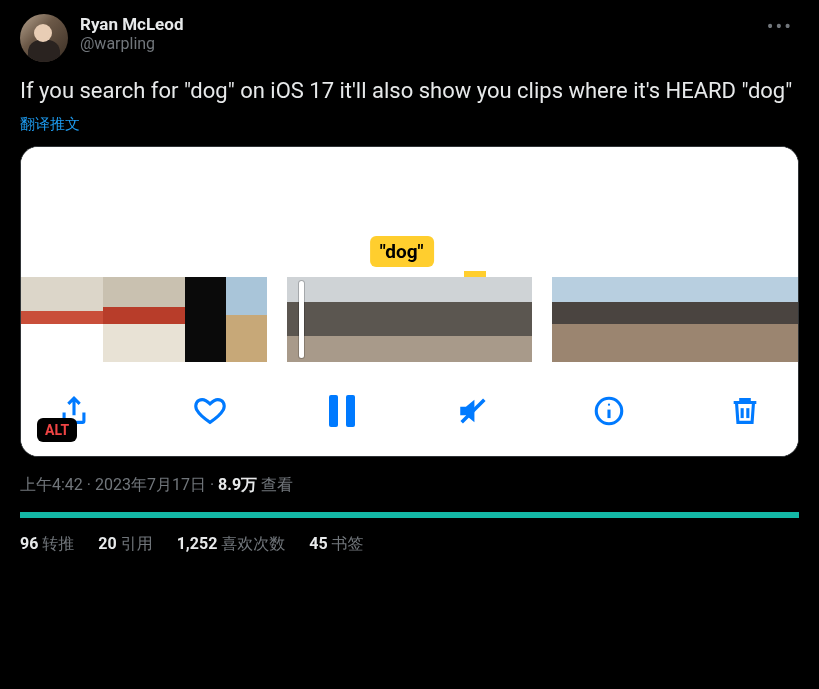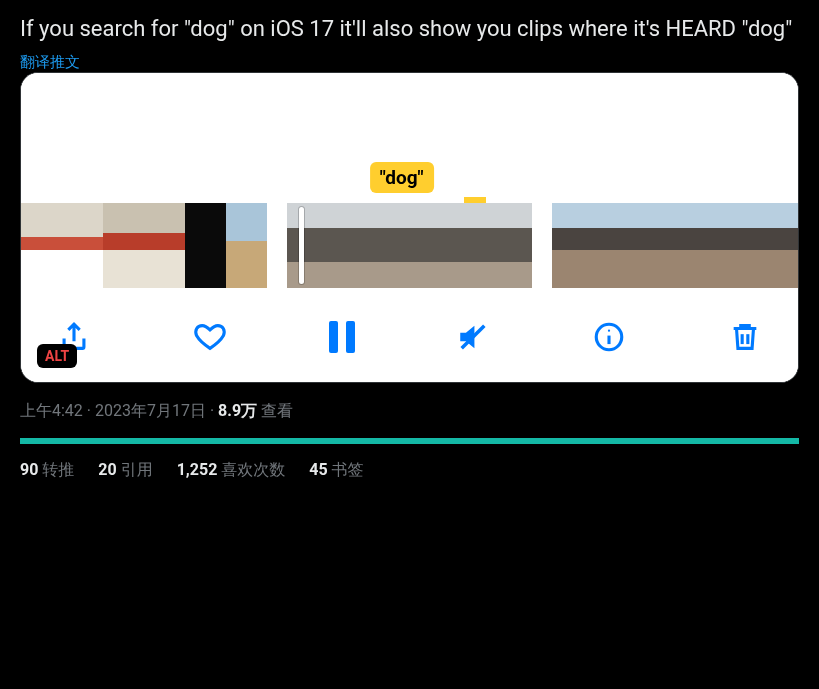--- a/index.html
+++ b/index.html
@@ -39,21 +39,21 @@
   }
   .names { flex: 1 1 auto; }
   .display-name { font-weight: 700; font-size: 17px; color:#e7e9ea; }
   .handle { color:#71767b; font-size:16px; }
   .more { color:#71767b; font-size:20px; padding:2px 6px; letter-spacing:2px; line-height:1;}
   .tweet-text {
     font-size: 22px; line-height:1.35; color:#e7e9ea;
     margin-bottom: 8px;
   }
   .translate {
-    color:#1d9bf0; font-size:15px; margin-bottom:0; display:inline-block;
+    color:#1d9bf0; font-size:15px; margin-bottom:12px; display:inline-block;
   }
   .media {
     background:#fff; border-radius:18px; overflow:hidden; position:relative;
     border:1px solid #2f3336;
   }
   .media-top { height:130px; background:#fff; position:relative;}
   .badge {
     position:absolute; left:49%; transform:translateX(-50%);
     bottom:10px;
     background:#ffce2e; color:#000; font-weight:700; font-size:19px;
@@ -100,20 +100,28 @@
   .meta-row .views-n{ color:#e7e9ea; font-weight:700;}
   .stats{
     display:flex; gap:24px; padding:16px 0; font-size:16px; color:#71767b;
   }
   .stats .n{ color:#e7e9ea; font-weight:700;}
 </style>
 </head>
 <body>
 
 <div class="tweet">
+  <div class="header">
+    <div class="avatar"></div>
+    <div class="names">
+      <div class="display-name">Ryan McLeod</div>
+      <div class="handle">@warpling</div>
+    </div>
+    <div class="more">•••</div>
+  </div>
 
   <div class="tweet-text">If you search for "dog" on iOS 17 it'll also show you clips where it's HEARD "dog"</div>
   <a class="translate">翻译推文</a>
 
   <div class="media">
     <div class="media-top">
       <div class="badge">"dog"</div>
       <div class="tick"></div>
     </div>
     <div class="filmstrip">
@@ -180,18 +188,18 @@
       </div>
     </div>
     <div class="alt-badge">ALT</div>
   </div>
 
   <div class="meta-row">
     <span>上午4:42</span><span> · </span><span>2023年7月17日</span><span> · </span><span class="views-n">8.9万</span><span> 查看</span>
   </div>
 
   <div class="stats">
-    <div><span class="n">90</span><span> 转推</span></div>
+    <div><span class="n">96</span><span> 转推</span></div>
     <div><span class="n">20</span><span> 引用</span></div>
     <div><span class="n">1,252</span><span> 喜欢次数</span></div>
     <div><span class="n">45</span><span> 书签</span></div>
   </div>
 </div>
 
 </body></html>

